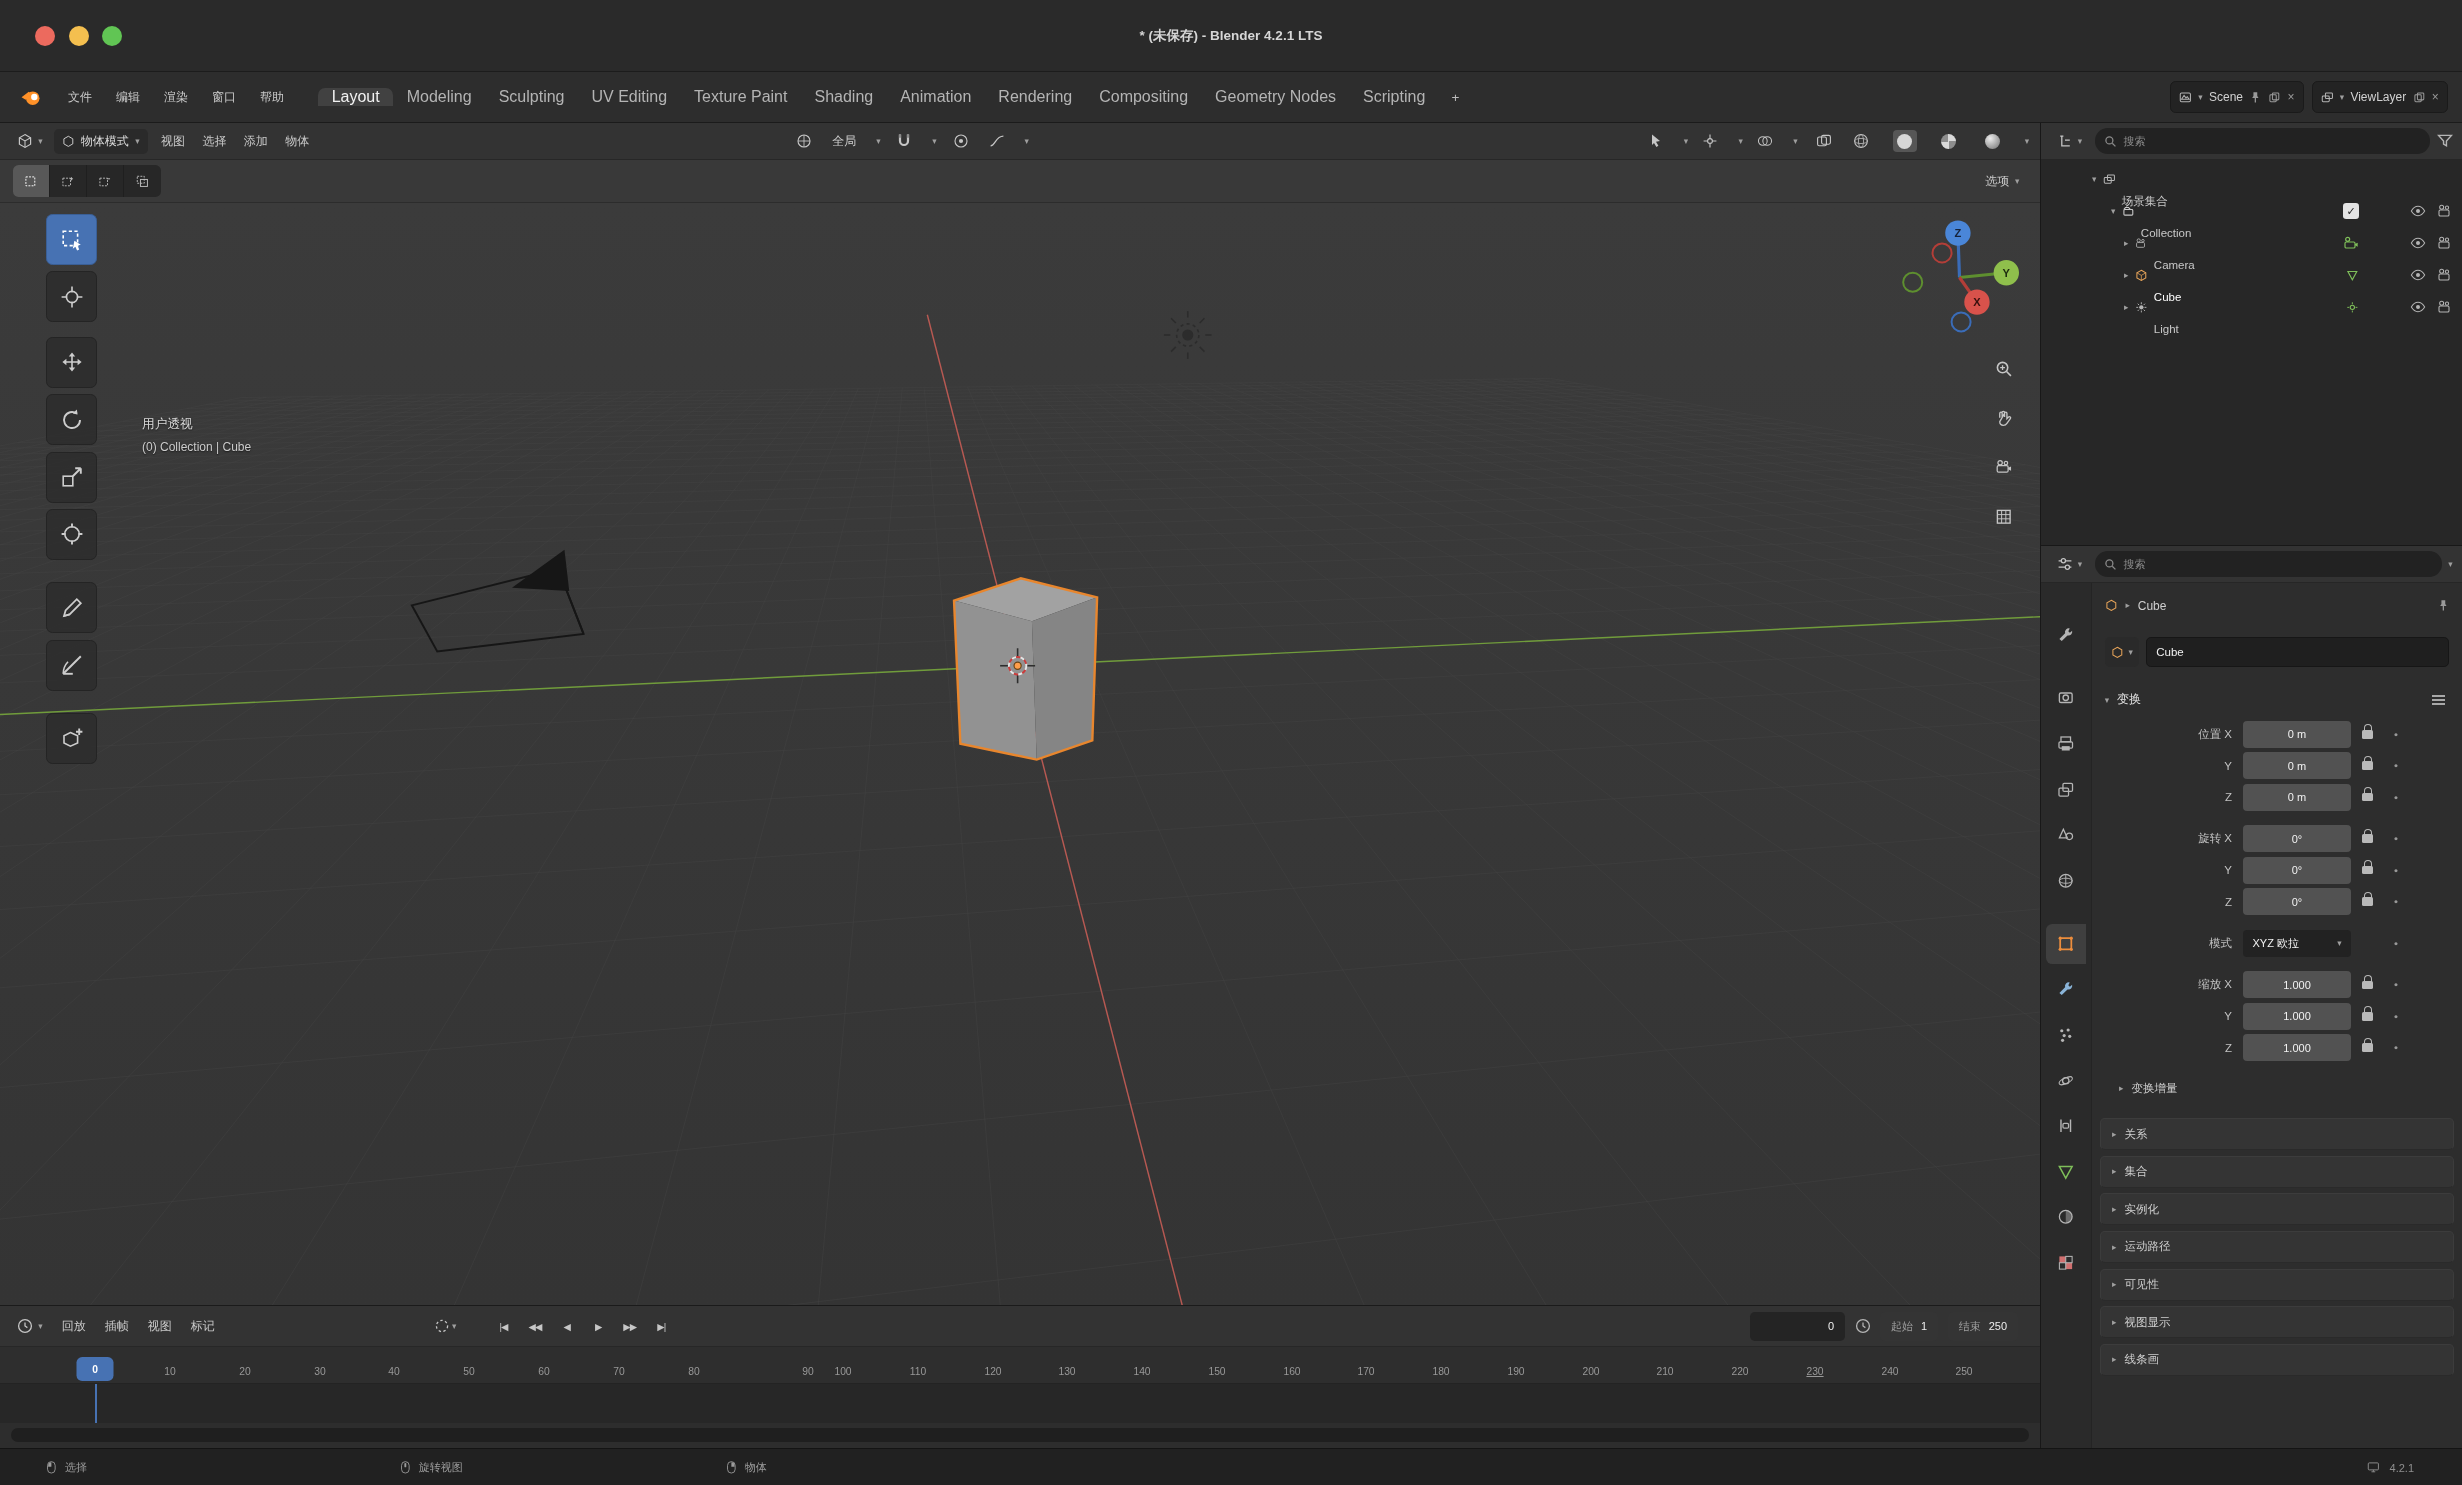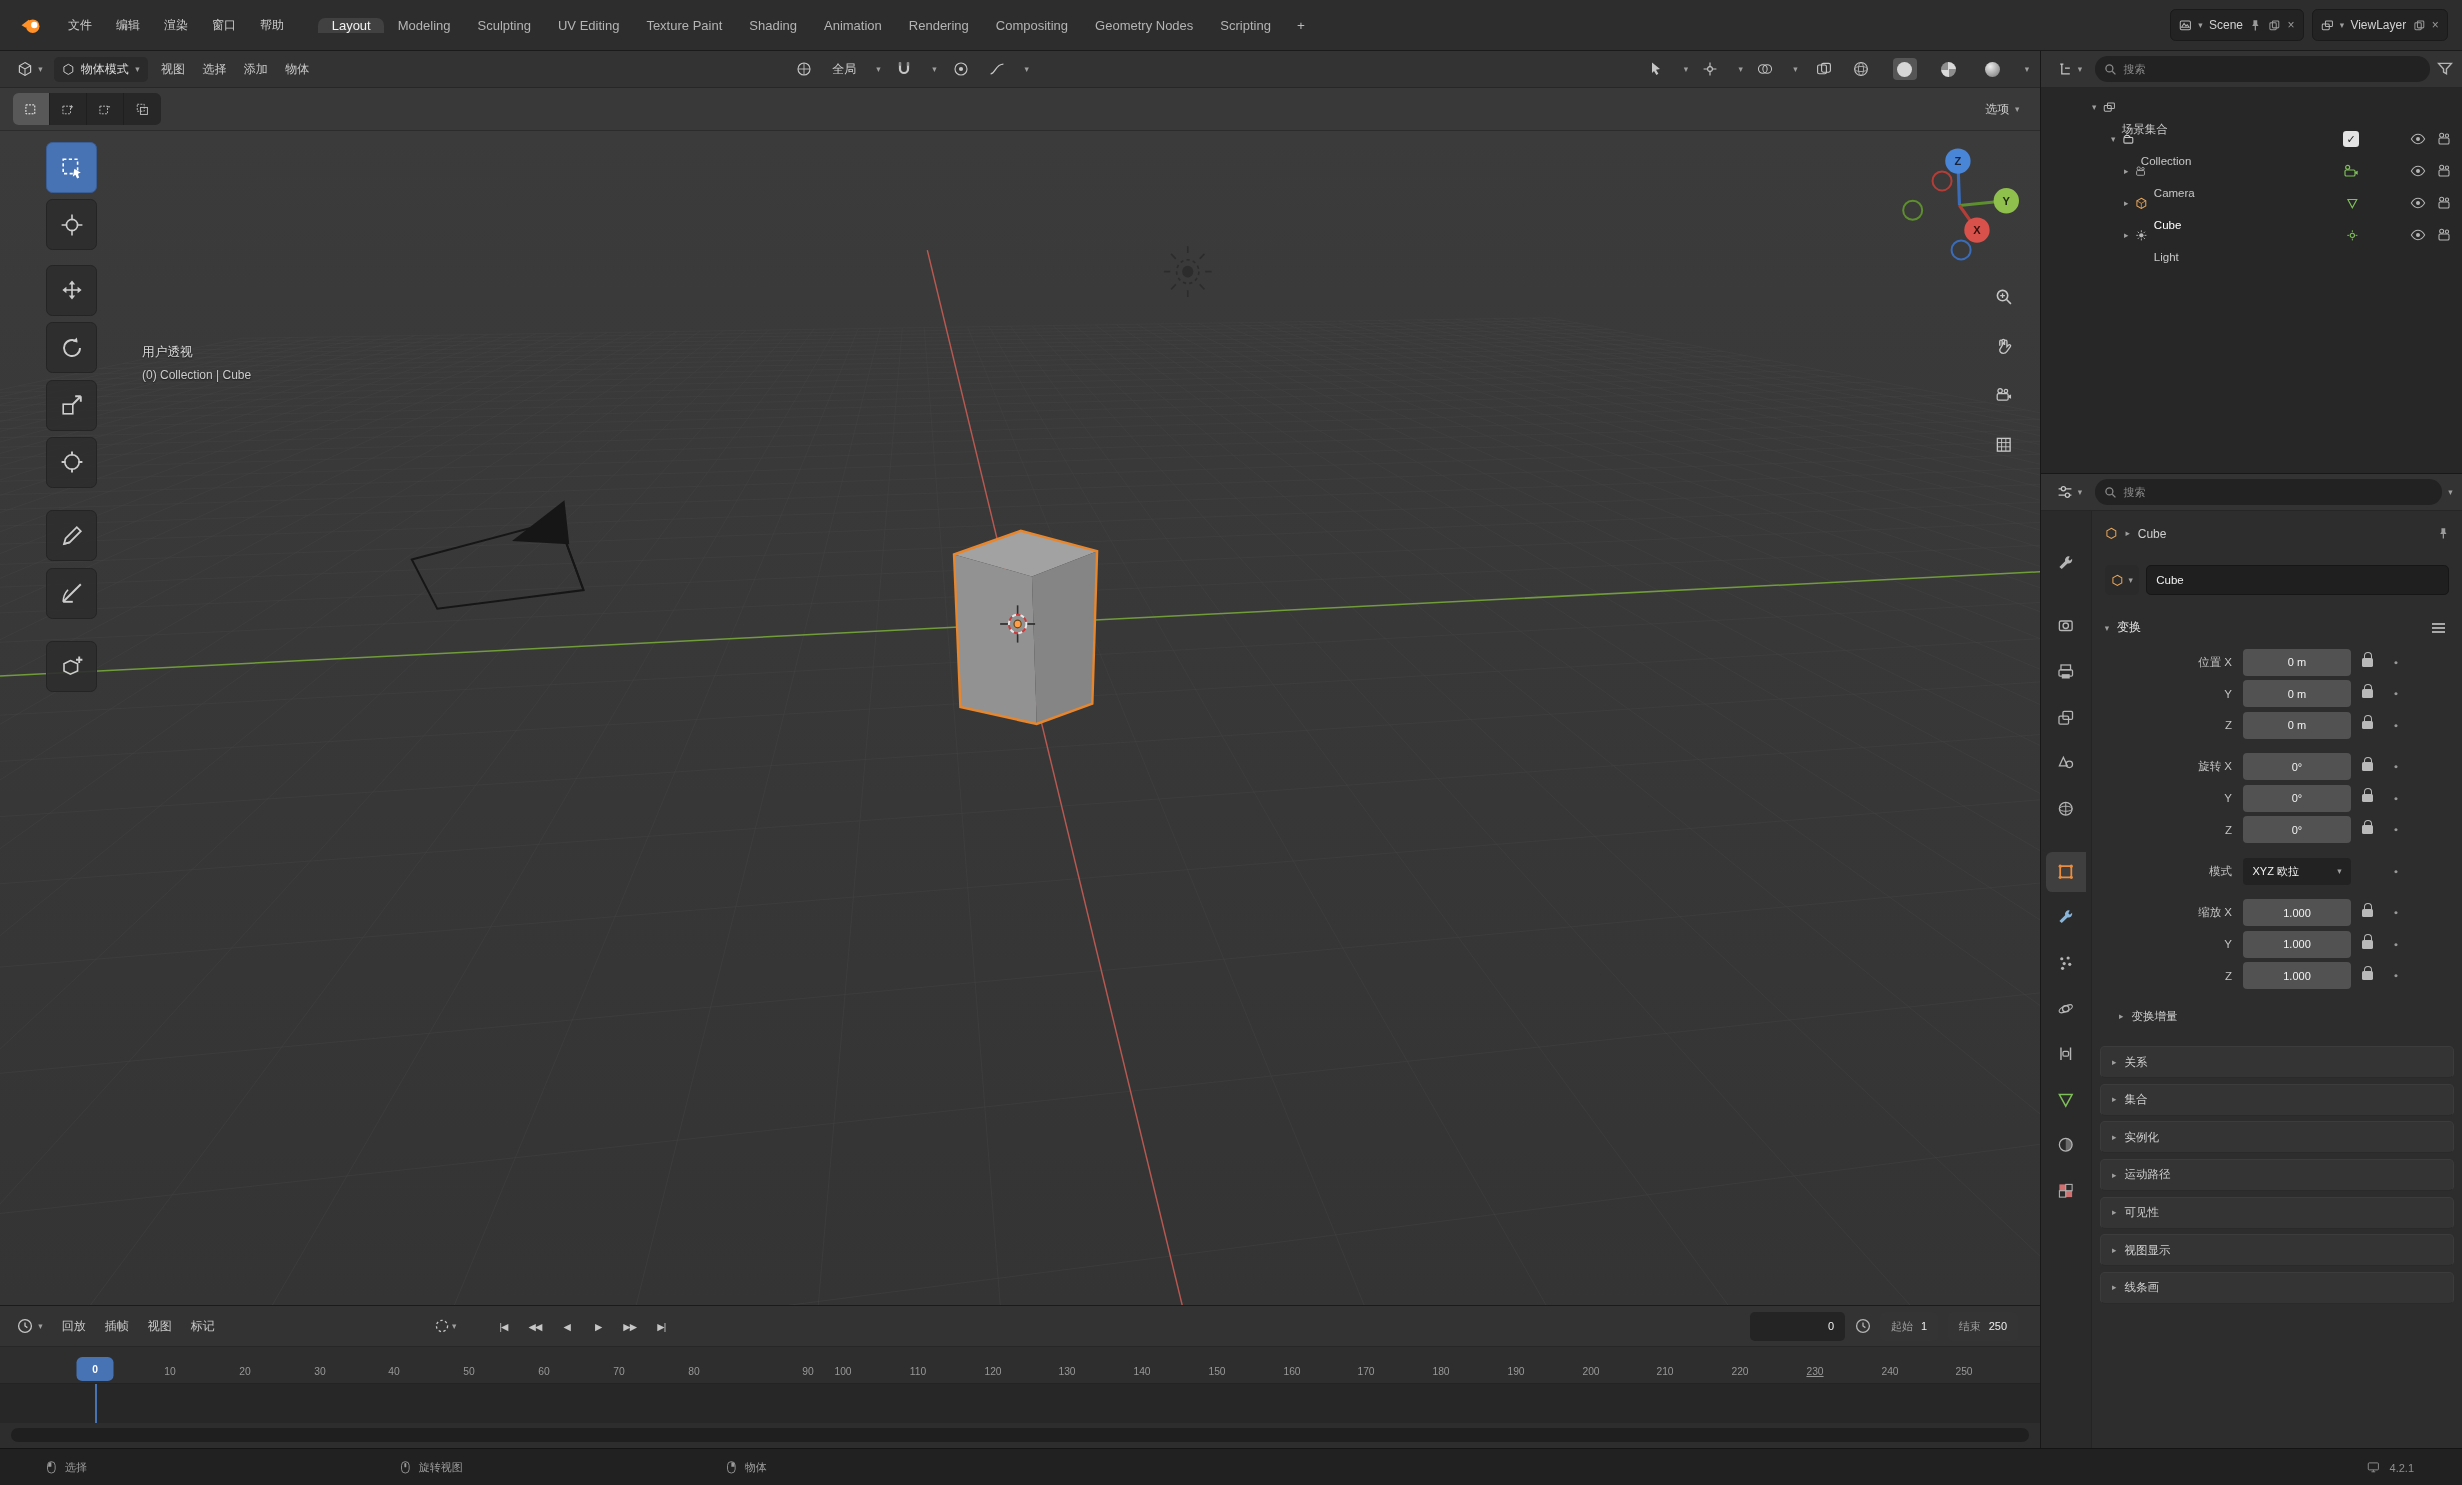--- a/index.html
+++ b/index.html
@@ -12,21 +12,21 @@
 .tl{width:20px;height:20px;border-radius:50%;}
 .tl.red{background:#ec6a5e;}.tl.yel{background:#f4bf4f;}.tl.grn{background:#61c554;}
 .win-title{font-size:13.5px;font-weight:bold;color:#d6d6d6;}
 
 
 .topbar{height:51px;background:#2d2d2d;border-bottom:0.8px solid #1b1b1b;display:flex;align-items:stretch;padding:0 14.3px;flex:none;}
 .tb-left{display:flex;align-items:center;gap:1.6px;}
 .logo{width:32px;height:32px;display:flex;align-items:center;justify-content:center;margin-right:8px;}
 .menu-item{display:flex;align-items:center;padding:0 12px;color:#c9c9c9;border-radius:4.8px;font-size:12px;}
 .ws-tabs{display:flex;align-items:stretch;margin-left:20.7px;}
-.ws-tab{display:flex;align-items:center;padding:0 13.5px;color:#b4b4b4;font-size:13px;border-radius:7.2px 7.2px 0 0;}
+.ws-tab{display:flex;align-items:center;padding:0 13.5px;color:#b4b4b4;font-size:16px;border-radius:7.2px 7.2px 0 0;}
 .ws-tab.active{background:#414141;color:#f2f2f2;}
 .ws-add{display:flex;align-items:center;padding:0 11px;color:#bdbdbd;font-size:13.5px;}
 .tb-right{margin-left:auto;display:flex;align-items:center;gap:8px;}
 .id-widget{height:32px;background:#232323;border:0.8px solid #1a1a1a;border-radius:5.6px;display:flex;align-items:center;padding:0 8px;gap:6.4px;color:#d2d2d2;}
 .id-widget .xicon{color:#9a9a9a;font-size:12px;}
 .chev{color:#9f9f9f;font-size:8.7px;line-height:1;}
 .chev-r{color:#9f9f9f;font-size:8.7px;line-height:1;}
 
 
 .main{flex:1;display:flex;min-height:0;}
@@ -140,20 +140,28 @@
 .ic22{width:17.5px;height:17.5px;flex:none;}
 .ic26{width:20.7px;height:20.7px;flex:none;}
 .ic30{width:24px;height:24px;flex:none;}
 svg{display:block;}
 </style>
 </head>
 <body>
 
 <div class="stage">
 
+  <div class="titlebar">
+    <div class="lights">
+      <div class="tl red"></div>
+      <div class="tl yel"></div>
+      <div class="tl grn"></div>
+    </div>
+    <div class="win-title">* (未保存) - Blender 4.2.1 LTS</div>
+  </div>
 
   <div class="topbar">
     <div class="tb-left">
       <div class="logo">
         <svg class="ic26" viewBox="0 0 26 26">
             <path d="M2 13l9-7 4 4-8 6z" fill="#ff9128"></path>
             <circle cx="16" cy="14" r="8.5" fill="#ff9128"></circle>
             <circle cx="18" cy="12.5" r="4" fill="#ffffff"></circle>
           </svg>
       </div>

